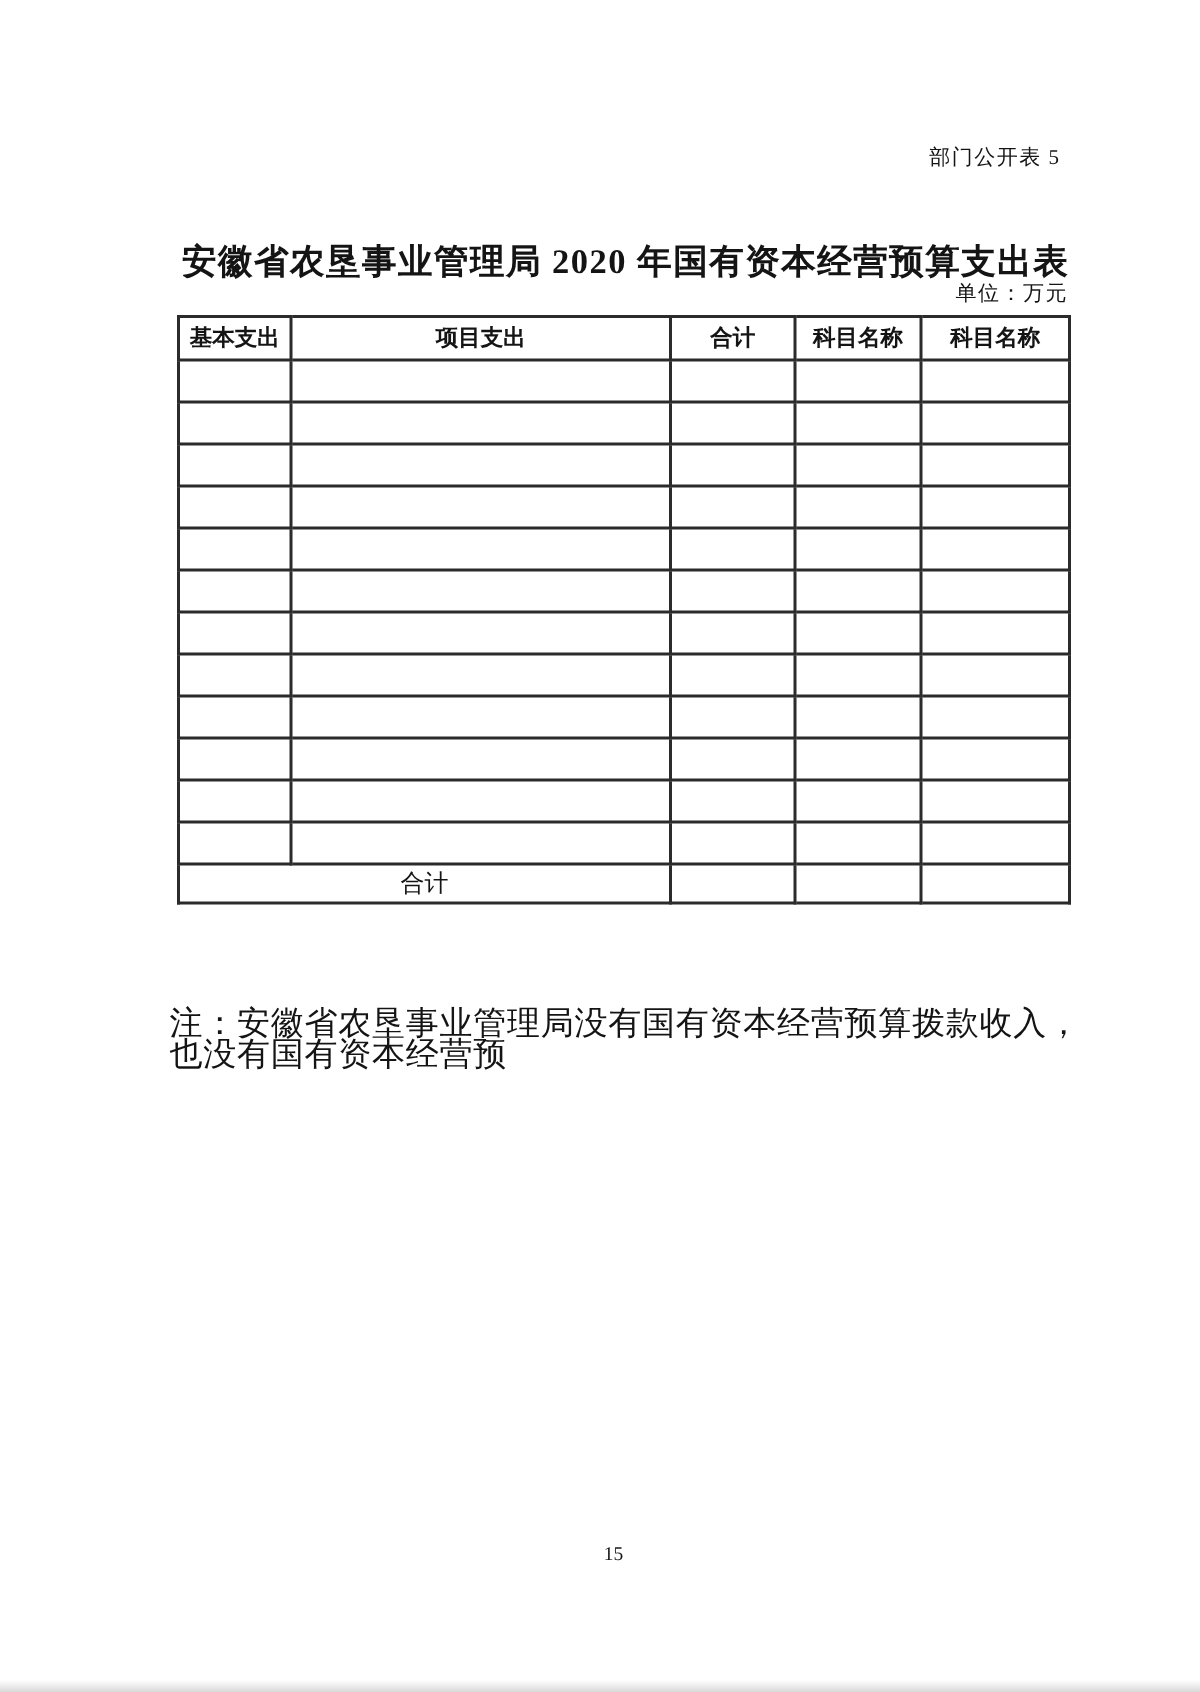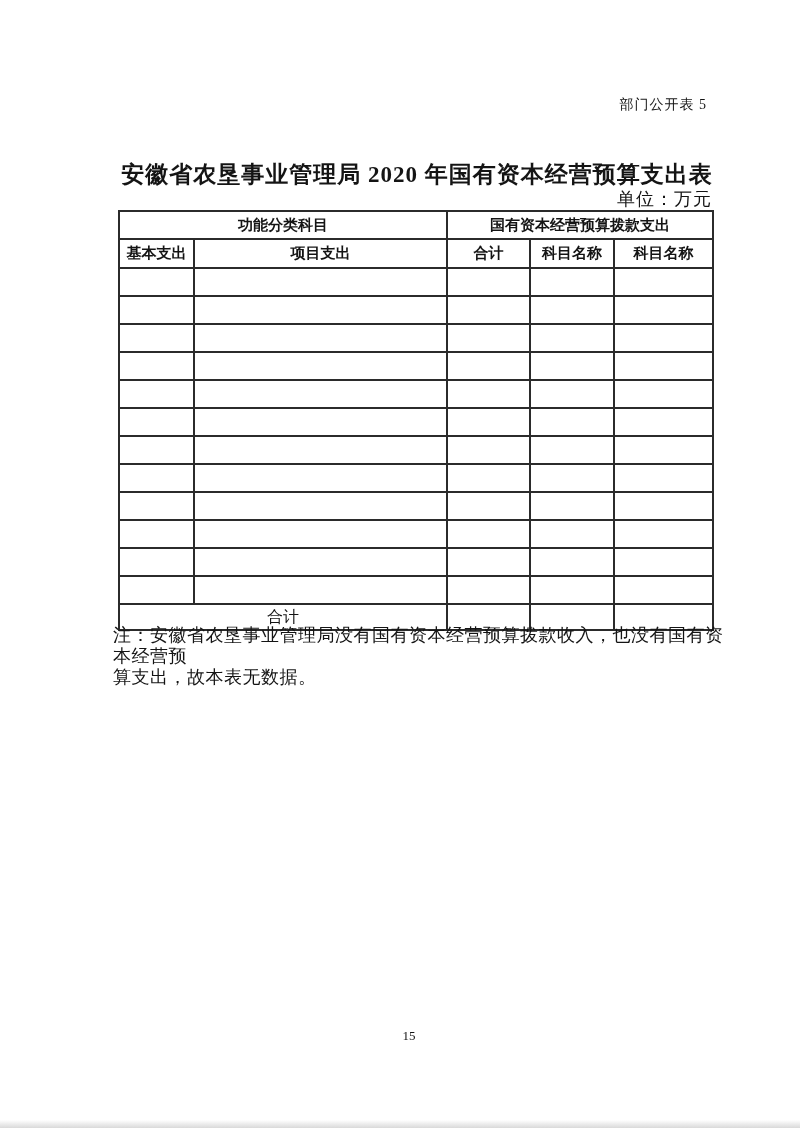--- a/index.html
+++ b/index.html
@@ -20,43 +20,43 @@
     position:absolute;top:96px;right:93px;
     font-size:14px;letter-spacing:1px;
   }
   .doc-title{
     position:absolute;top:144px;left:17px;width:800px;
     text-align:center;
     font-size:23px;font-weight:700;letter-spacing:1px;
   }
   .unit-label{
     position:absolute;top:187px;left:118px;width:594px;
-    text-align:right;font-size:18px;letter-spacing:1px;
+    text-align:right;font-size:14px;letter-spacing:1px;
   }
   table.budget{
     position:absolute;top:210px;left:118px;
     width:594px;
     border-collapse:collapse;table-layout:fixed;
   }
   table.budget th,table.budget td{
     border:2px solid var(--border);
     padding:0;margin:0;
     text-align:center;vertical-align:middle;
     font-size:15px;
     overflow:hidden;white-space:nowrap;
   }
   table.budget th{font-weight:700;}
   tr.group-row{height:28px;}
   tr.col-row{height:29px;}
   tr.body-row{height:28px;}
   tr.footer-row{height:26px;}
   tr.footer-row td.footer-label{font-size:16px;font-weight:400;}
   .note{
-    position:absolute;top:625px;left:113px;width:618px;
-    font-size:18px;line-height:21px;
+    position:absolute;top:671px;left:113px;width:618px;
+    font-size:22px;line-height:21px;
     letter-spacing:0.5px;
   }
   .note .note-line{display:block;}
   .page-number{
     position:absolute;top:1028px;left:9px;width:800px;
     text-align:center;font-size:13px;
   }
   .scan-bottom-edge{
     position:absolute;bottom:0;left:0;width:800px;height:8px;
     background:linear-gradient(to bottom,#ffffff,#d9d9d9);
@@ -73,24 +73,20 @@
 
 <table class="budget">
   <colgroup>
     <col style="width:75px">
     <col style="width:253px">
     <col style="width:83px">
     <col style="width:84px">
     <col style="width:99px">
   </colgroup>
   <thead>
-    <tr class="group-row">
-      <th colspan="2">功能分类科目</th>
-      <th colspan="3">国有资本经营预算拨款支出</th>
-    </tr>
     <tr class="col-row">
       <th>基本支出</th>
       <th>项目支出</th>
       <th>合计</th>
       <th>科目名称</th>
       <th>科目名称</th>
     </tr>
   </thead>
   <tbody>
 
@@ -184,18 +180,17 @@
       <td colspan="2" class="footer-label">合计</td>
       <td></td>
       <td></td>
       <td></td>
     </tr>
   </tfoot>
 </table>
 
 <div class="note">
   <span class="note-line">注：安徽省农垦事业管理局没有国有资本经营预算拨款收入，也没有国有资本经营预</span>
-  <span class="note-line">算支出，故本表无数据。</span>
 </div>
 
 <div class="page-number">15</div>
 
 <div class="scan-bottom-edge"></div>
 
 </body></html>

